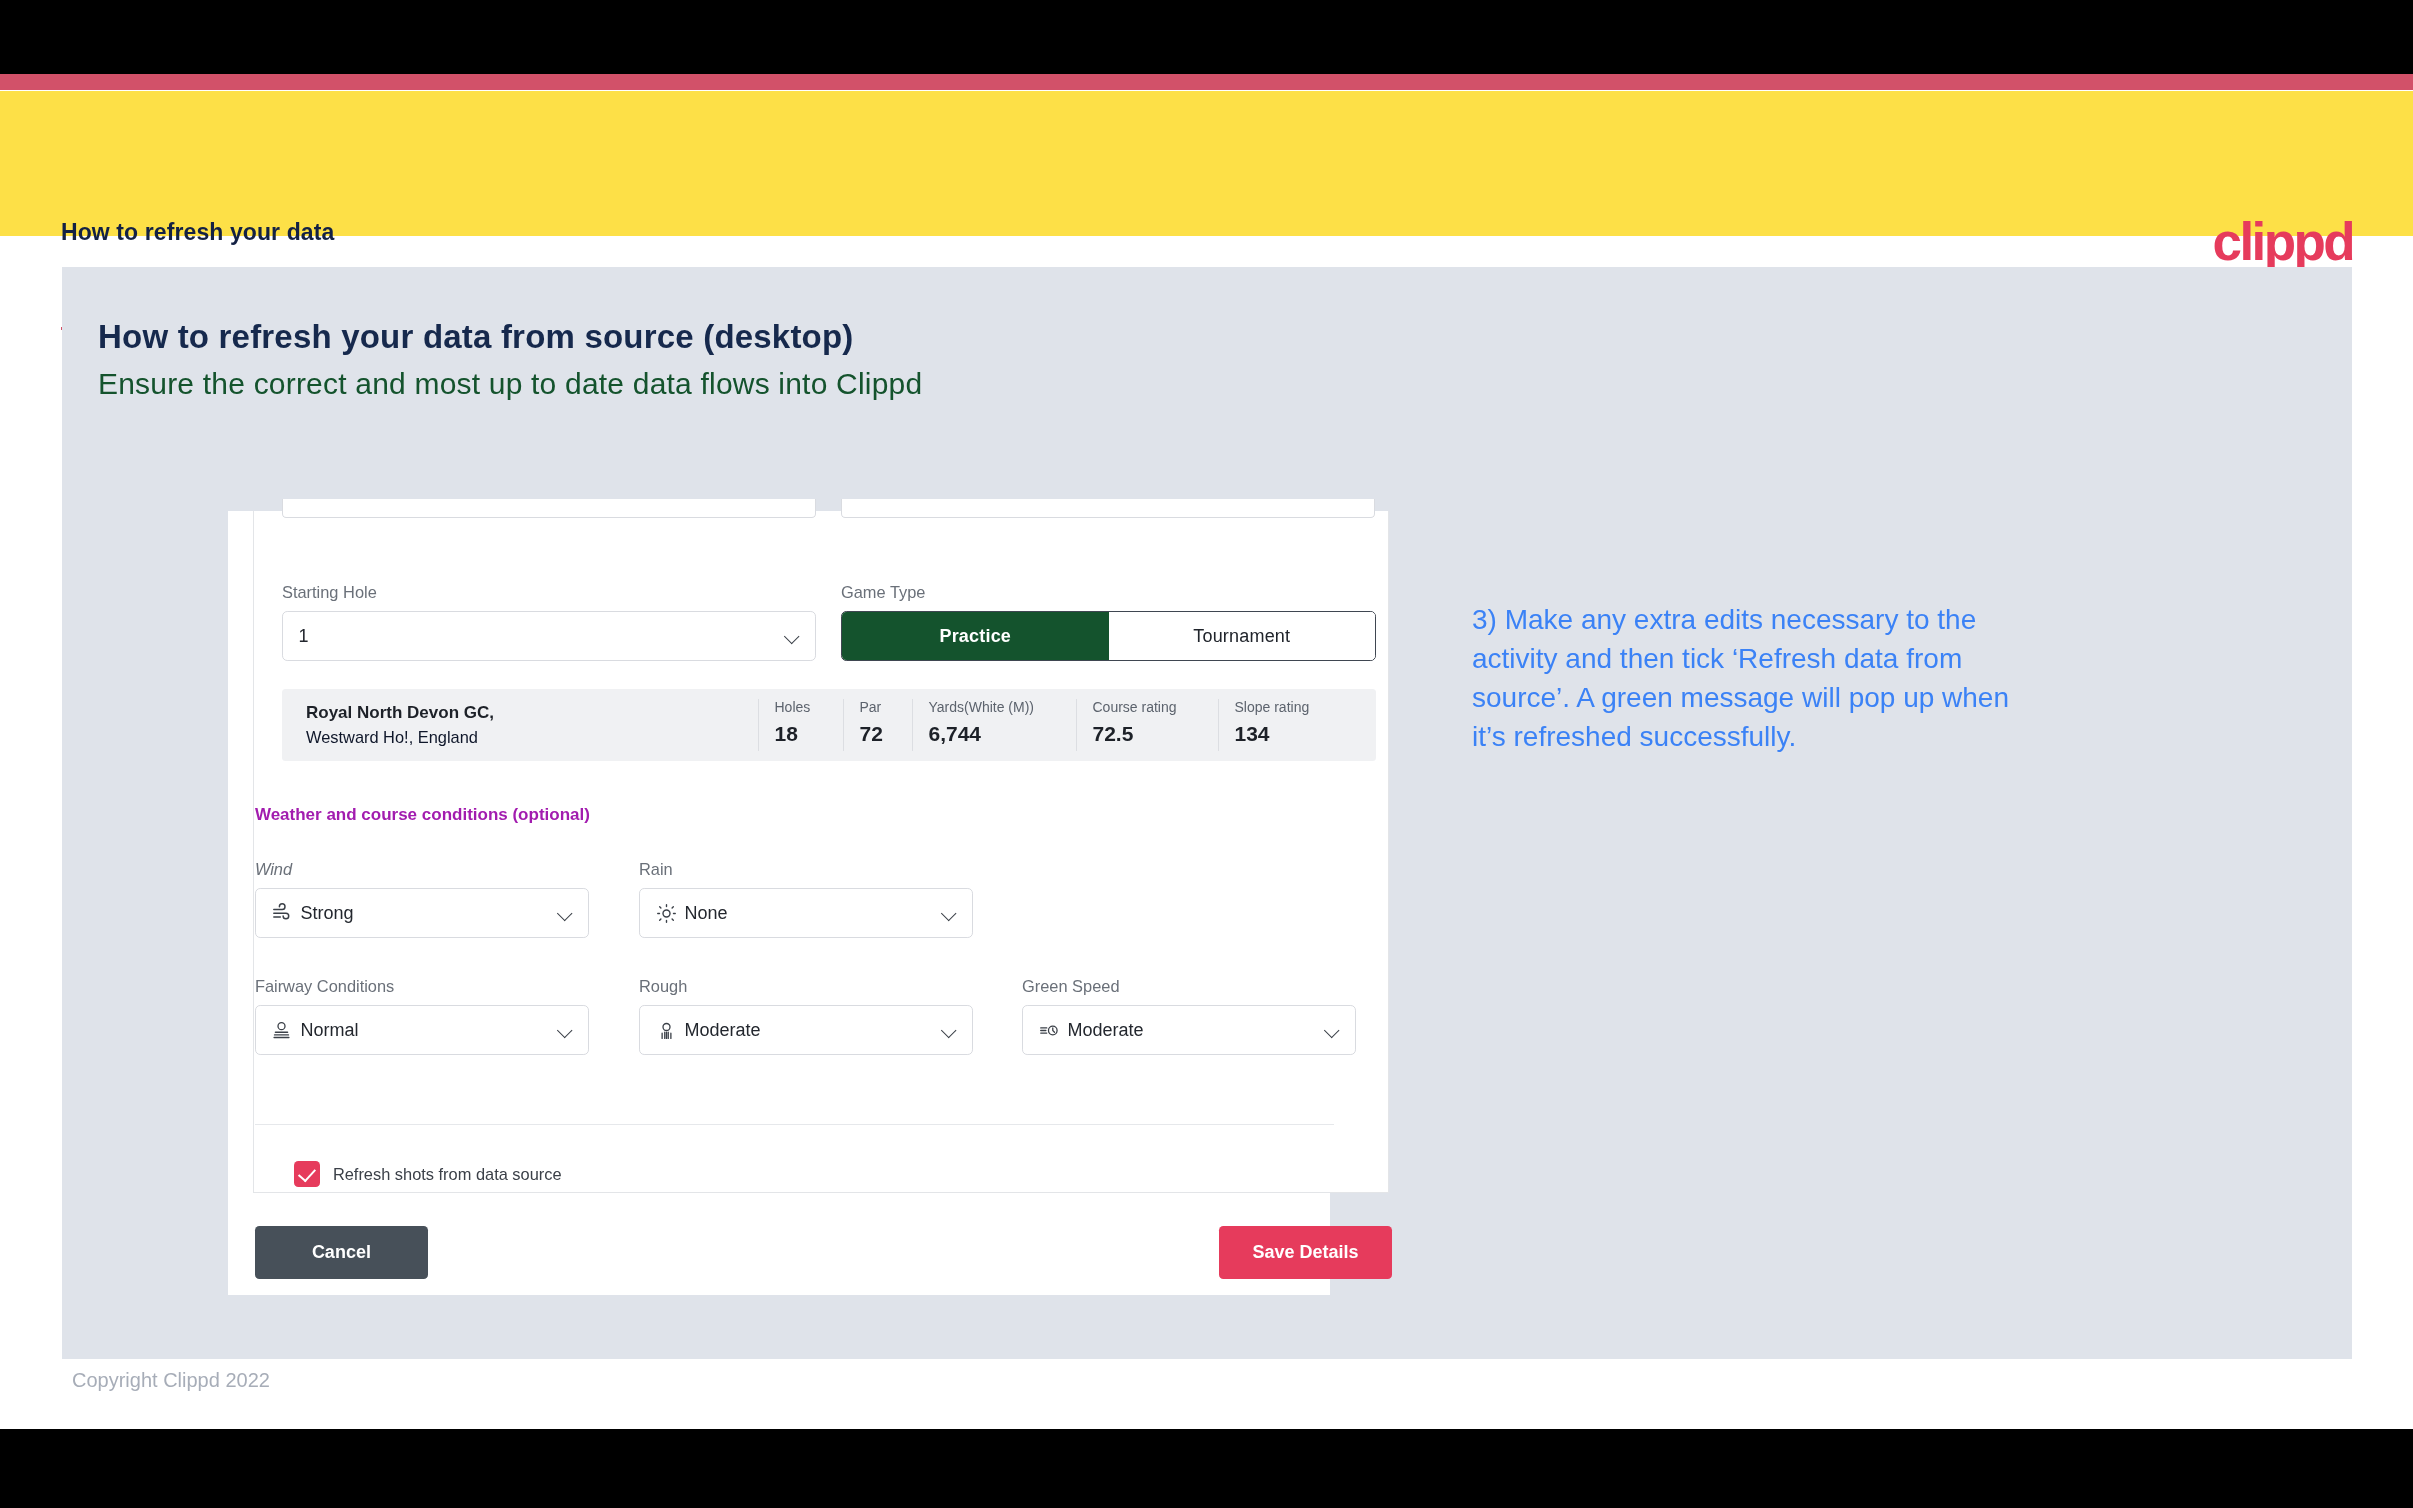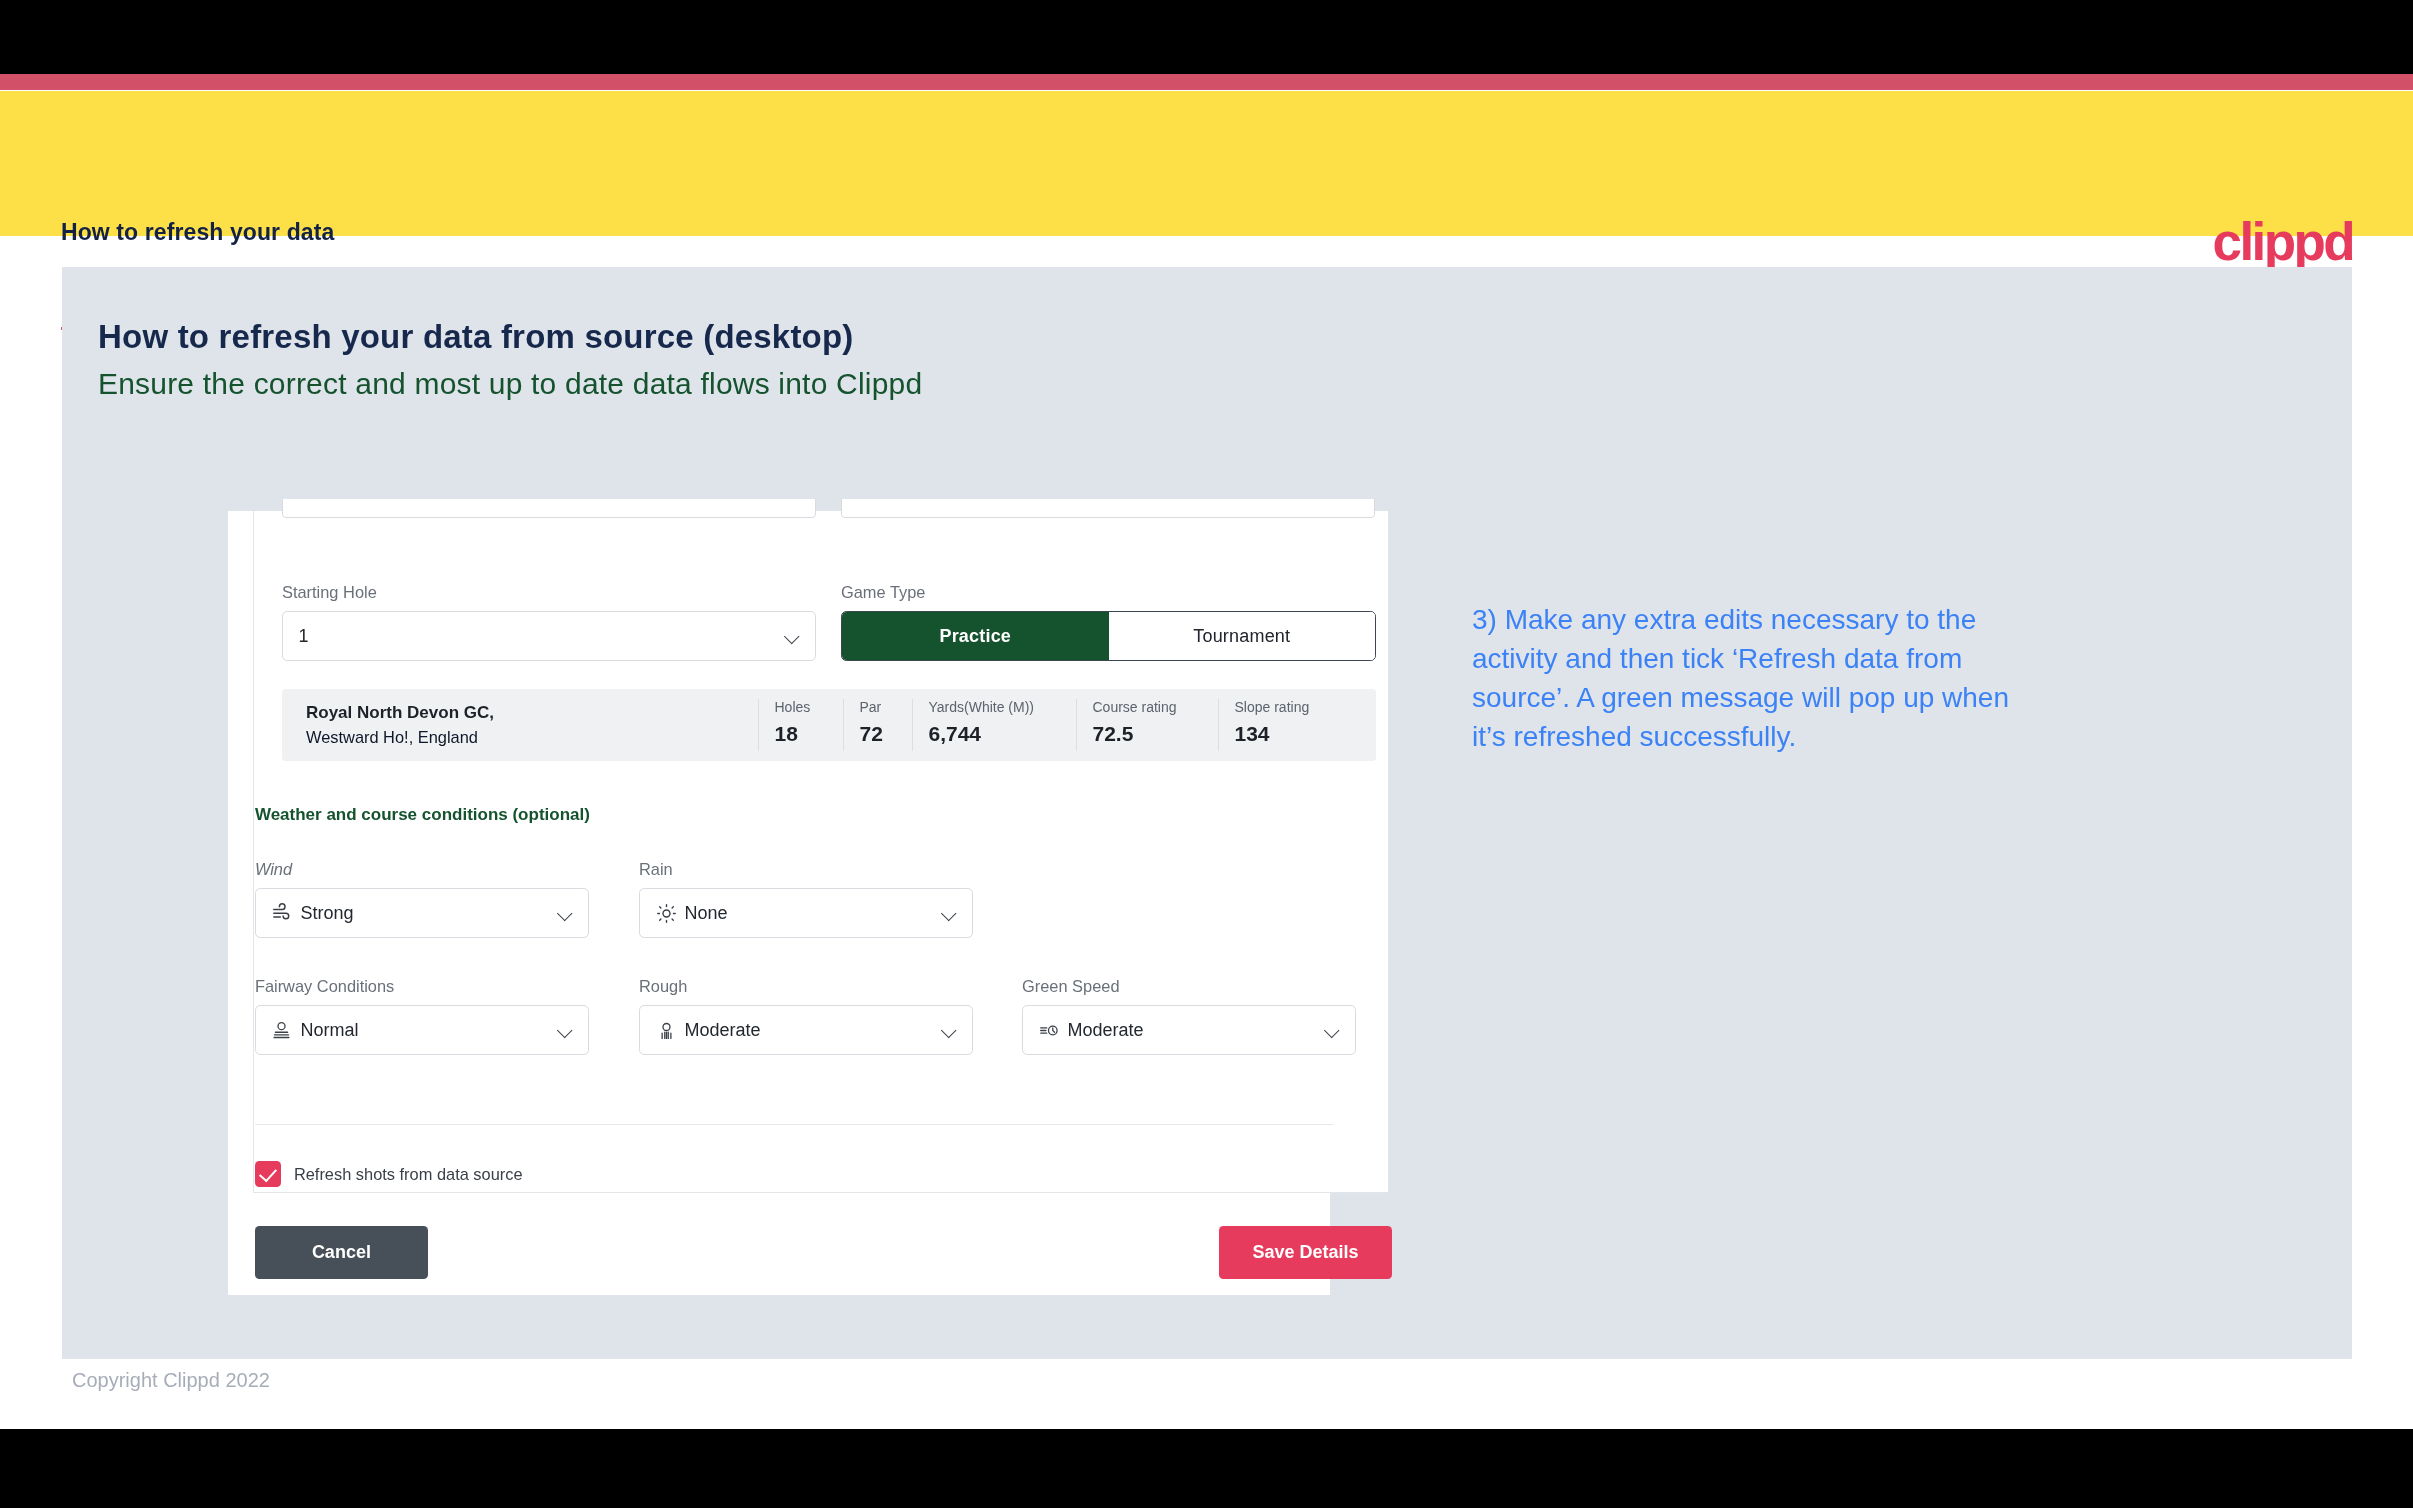--- a/index.html
+++ b/index.html
@@ -106,27 +106,27 @@
   }
   .course-name { position: absolute; left: 24px; top: 14px; font-size: 17px; font-weight: 700; color: #1d2128; }
   .course-loc  { position: absolute; left: 24px; top: 39px; font-size: 16.4px; font-weight: 400; color: #0f172a; }
   .stat { position: absolute; top: 10.4px; height: 52px; padding-left: 15.5px; border-left: 0.9px solid #dcdee2; }
   .stat .k { font-size: 14px; color: #5c636d; font-weight: 400; white-space: nowrap; }
   .stat .v { font-size: 21px; color: #1d2128; font-weight: 700; margin-top: 7px; }
 
   
   .section-title {
     position: absolute; left: 0.9px; top: 294px;
-    font-size: 17px; font-weight: 700; color: #14532d;
+    font-size: 17px; font-weight: 700; color: #a21caf;
   }
 
   .divider { position: absolute; left: 0.9px; top: 613px; width: 1079px; height: 0.9px; background: #e6e8eb; }
 
   
-  .cb-row { position: absolute; left: 0.9px; top: 650px; display: flex; align-items: center; }
+  .cb-row { position: absolute; left: 0.9px; top: 650px; display: flex; align-items: center; padding-left: 39px; }
   .cb {
     width: 26px; height: 26px; border-radius: 4.3px; background: #e63b5c;
     position: relative; flex: 0 0 26px;
   }
   .cb::after {
     content: ""; position: absolute; left: 8.6px; top: 4.3px; width: 7.8px; height: 14px;
     border-right: 2.6px solid #ffffff; border-bottom: 2.6px solid #ffffff; transform: rotate(42deg);
   }
   .cb-label { font-size: 16.4px; color: #3b4048; margin-left: 13px; }
 

